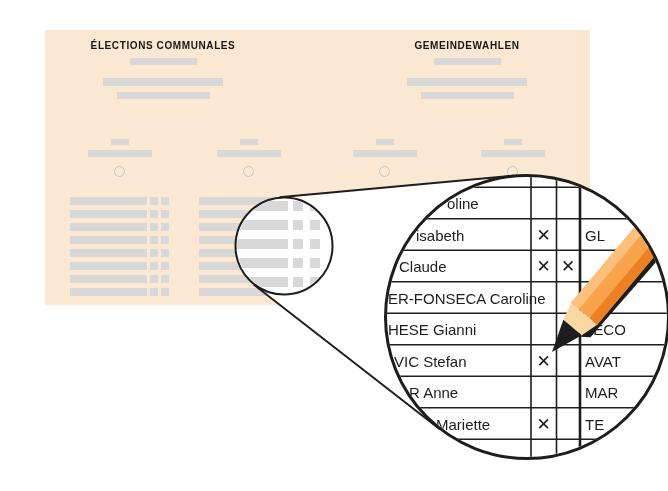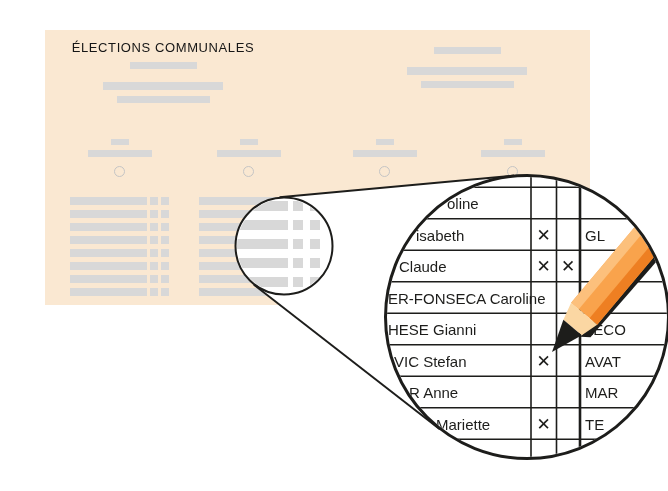--- a/index.html
+++ b/index.html
@@ -3,21 +3,21 @@
 <meta charset="utf-8">
 <style>
   *{margin:0;padding:0;box-sizing:border-box}
   html,body{width:668px;height:491px;background:#fff;font-family:"Liberation Sans",sans-serif}
   .stage{position:relative;width:668px;height:491px;overflow:hidden;background:#fff}
 
   
   .ballot{position:absolute;left:45px;top:30px;width:545px;height:275px;background:var(--paper,#fae8d2)}
   .hdr{position:absolute;top:10px;width:190px;text-align:center}
   .hdr-left{left:23px}.hdr-right{left:327px}
-  .hdr .title{font-size:13px;font-weight:normal;letter-spacing:.6px;color:#161616;white-space:nowrap}
+  .hdr .title{font-size:10px;font-weight:bold;letter-spacing:.6px;color:#161616;white-space:nowrap}
   .bar{background:var(--ph,#d8d8d8);margin:0 auto}
   .b-sub{width:67px;height:7px;margin-top:7px}
   .b-l1{width:120px;height:8px;margin-top:13px}
   .b-l2{width:93px;height:7px;margin-top:6px}
 
   .list-col{position:absolute;top:109px;width:99px}
   .bar.tiny{width:18px;height:6px}
   .bar.med{width:64px;height:7px;margin-top:5px}
   .radio{width:11px;height:11px;border:1.5px solid #c5c5c5;border-radius:50%;margin:9px auto 0;background:transparent}
   .rows{margin-top:20px}
@@ -42,20 +42,21 @@
 <div class="stage">
 
   <div class="ballot">
     <div class="hdr hdr-left">
       <div class="title">ÉLECTIONS COMMUNALES</div>
       <div class="bar b-sub"></div>
       <div class="bar b-l1"></div>
       <div class="bar b-l2"></div>
     </div>
     <div class="hdr hdr-right">
+      <div class="title">GEMEINDEWAHLEN</div>
       <div class="bar b-sub"></div>
       <div class="bar b-l1"></div>
       <div class="bar b-l2"></div>
     </div>
     <div id="lists">
         <div class="list-col" style="left: 25px;">
           <div class="bar tiny"></div>
           <div class="bar med"></div>
           <div class="radio"></div>
           <div class="rows">

